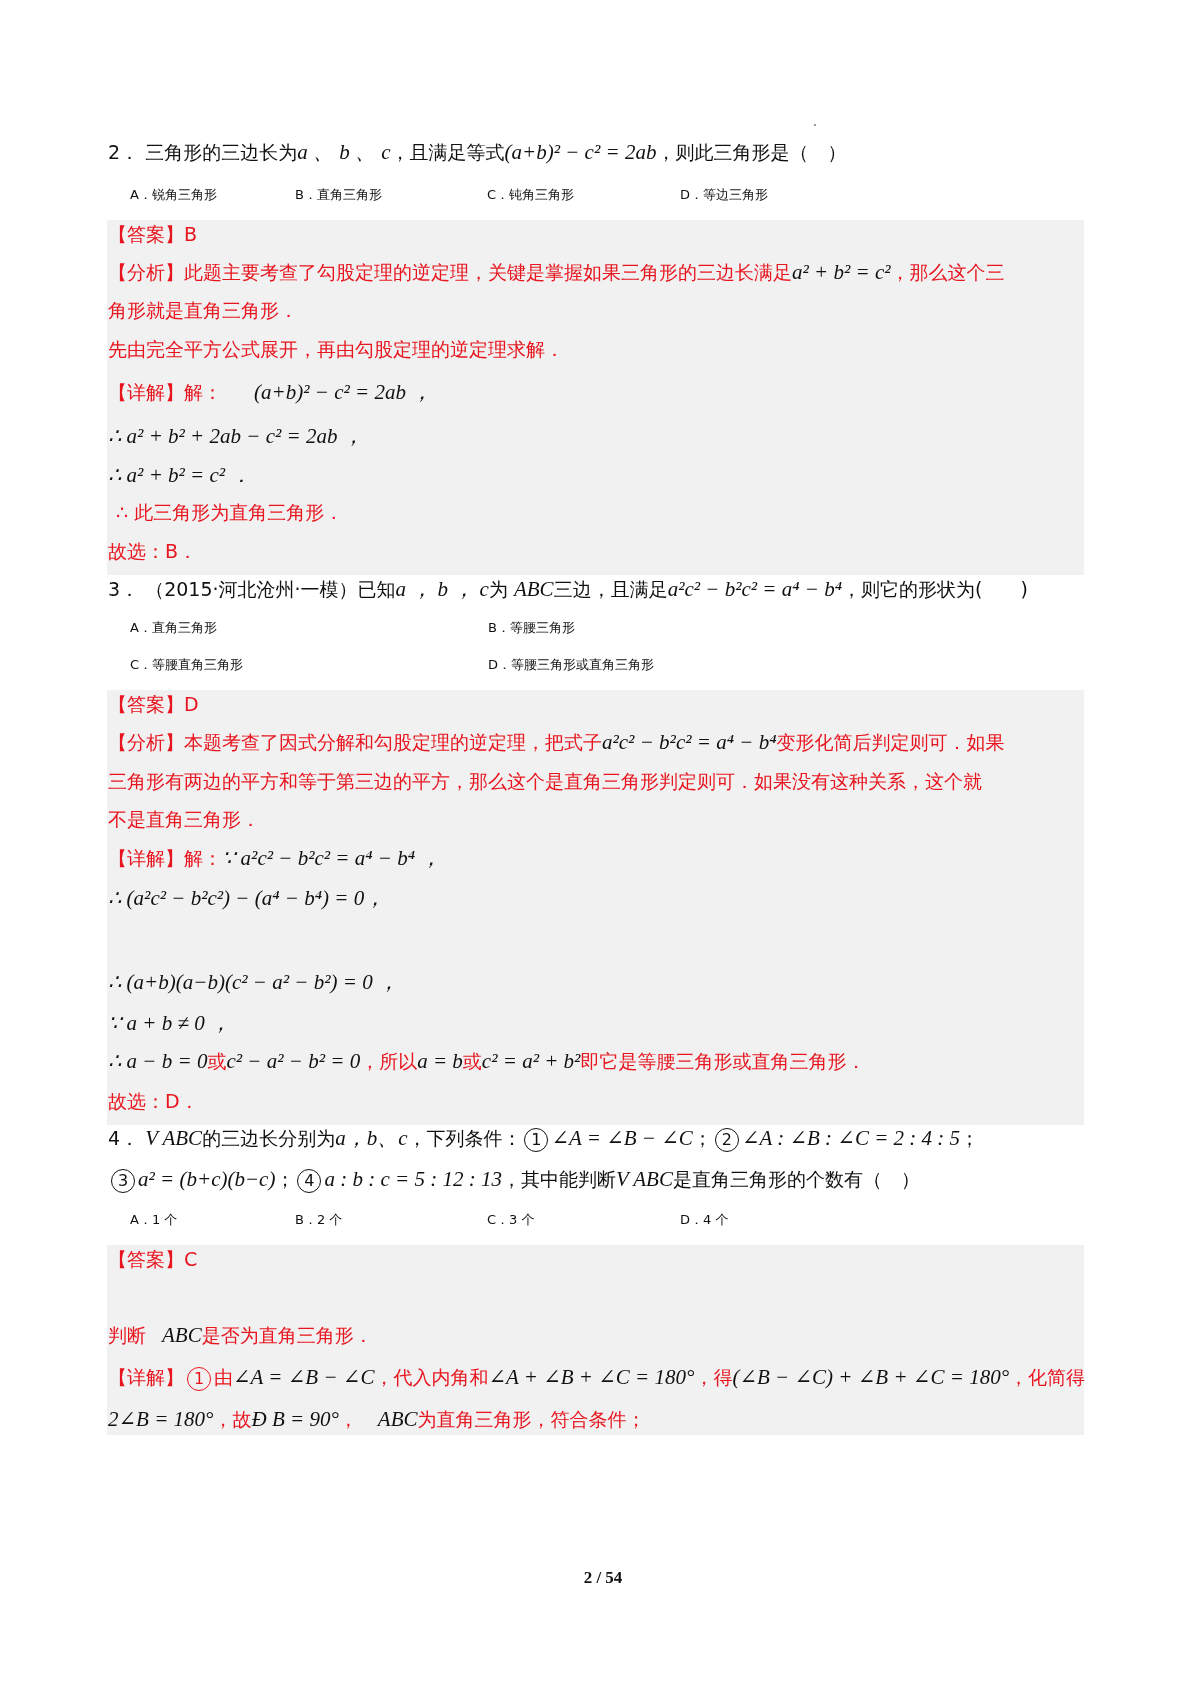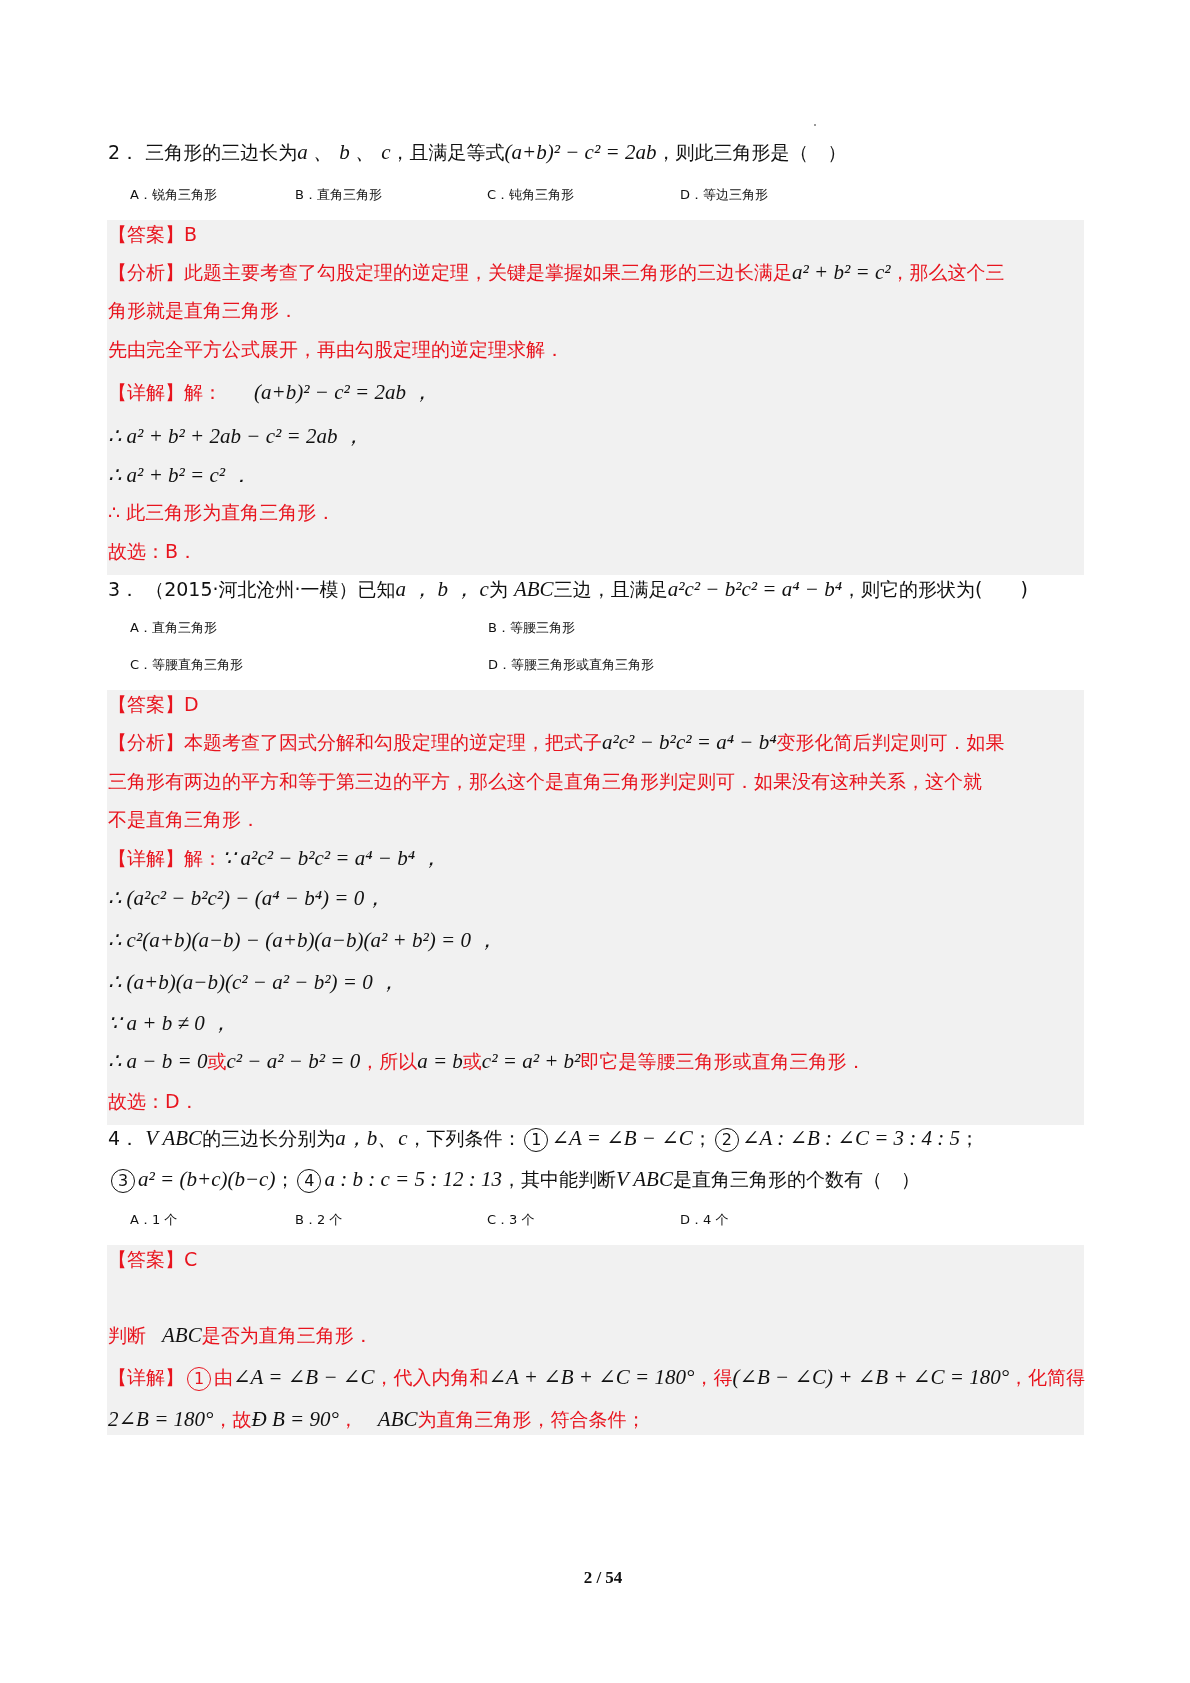--- a/index.html
+++ b/index.html
@@ -42,21 +42,21 @@
     <span>【分析】</span><span>此题主要考查了勾股定理的逆定理，关键是掌握如果三角形的三边长满足</span><span class="math">a² + b² = c²</span><span>，那么这个三</span>
   </div>
   <div class="line red" style="top:298px;">角形就是直角三角形．</div>
   <div class="line red" style="top:337px;">先由完全平方公式展开，再由勾股定理的逆定理求解．</div>
   <div class="line red" style="top:380px;">
     <span>【详解】</span><span>解：</span>
     <span class="math" style="margin-left:26px;">(a+b)² − c² = 2ab ，</span>
   </div>
   <div class="line" style="top:424px;"><span class="math">∴ a² + b² + 2ab − c² = 2ab ，</span></div>
   <div class="line" style="top:463px;"><span class="math">∴ a² + b² = c² ．</span></div>
-  <div class="line red" style="top:500px;">∴ 此三角形为直角三角形．</div>
+  <div class="line red" style="top:500px;padding-left:8px;">∴ 此三角形为直角三角形．</div>
   <div class="line red" style="top:539px;">故选：B．</div>
 
   <div class="line q" style="top:577px;">
     <span>3．</span>
     <span>（2015·河北沧州·一模）</span><span>已知</span><span class="math">a ， b ， c</span><span>为</span>
     <span class="math">ABC</span><span>三边，且满足</span><span class="math">a²c² − b²c² = a⁴ − b⁴</span><span>，则它的形状为(　　)</span>
   </div>
   <div class="opt" style="left:130px; top:616px;">A．直角三角形</div>
   <div class="opt" style="left:488px; top:616px;">B．等腰三角形</div>
   <div class="opt" style="left:130px; top:653px;">C．等腰直角三角形</div>
@@ -73,31 +73,30 @@
   </div>
   <div class="line red" style="top:769px;">三角形有两边的平方和等于第三边的平方，那么这个是直角三角形判定则可．如果没有这种关系，这个就</div>
   <div class="line red" style="top:730px;">
     <span>【分析】</span><span>本题考查了因式分解和勾股定理的逆定理，把式子</span><span class="math">a²c² − b²c² = a⁴ − b⁴</span><span>变形化简后判定则可．如果</span>
   </div>
   <div class="line red" style="top:807px;">不是直角三角形．</div>
   <div class="line red" style="top:846px;">
     <span>【详解】</span><span>解：</span><span class="math">∵ a²c² − b²c² = a⁴ − b⁴ ，</span>
   </div>
   <div class="line" style="top:886px;"><span class="math">∴ (a²c² − b²c²) − (a⁴ − b⁴) = 0，</span></div>
-  <div class="line" style="top:928px;"><span class="math">∴ c²(a+b)(a−b) − (a+b)(a−b)(a² + b²) = 0 ，</span></div>
   <div class="line" style="top:970px;"><span class="math">∴ (a+b)(a−b)(c² − a² − b²) = 0 ，</span></div>
   <div class="line" style="top:1011px;"><span class="math">∵ a + b ≠ 0 ，</span></div>
   <div class="line" style="top:1049px;">
     <span class="math">∴ a − b = 0</span><span class="red">或</span><span class="math">c² − a² − b² = 0</span><span class="red">，所以</span><span class="math">a = b</span><span class="red">或</span><span class="math">c² = a² + b²</span><span class="red">即它是等腰三角形或直角三角形．</span>
   </div>
   <div class="line red" style="top:1089px;">故选：D．</div>
 
   <div class="line q" style="top:1126px;">
     <span>4．</span>
-    <span class="math">V ABC</span><span>的三边长分别为</span><span class="math">a，b、c</span><span>，下列条件：</span><span class="circ">1</span><span class="math">∠A = ∠B − ∠C</span><span>；</span><span class="circ">2</span><span class="math">∠A : ∠B : ∠C = 3 : 4 : 5</span><span>；</span>
+    <span class="math">V ABC</span><span>的三边长分别为</span><span class="math">a，b、c</span><span>，下列条件：</span><span class="circ">1</span><span class="math">∠A = ∠B − ∠C</span><span>；</span><span class="circ">2</span><span class="math">∠A : ∠B : ∠C = 2 : 4 : 5</span><span>；</span>
   </div>
   <div class="line q" style="top:1167px;">
     <span class="circ">3</span><span class="math">a² = (b+c)(b−c)</span><span>；</span><span class="circ">4</span><span class="math">a : b : c = 5 : 12 : 13</span><span>，其中能判断</span><span class="math">V ABC</span><span>是直角三角形的个数有（　）</span>
   </div>
   <div class="opt" style="left:130px; top:1208px;text-align:center;">A．1 个</div>
   <div class="opt" style="left:295px; top:1208px;">B．2 个</div>
   <div class="opt" style="left:487px; top:1208px;">C．3 个</div>
   <div class="opt" style="left:680px; top:1208px;">D．4 个</div>
 
   <div class="box" style="top:1245px; height:190px;"></div>

